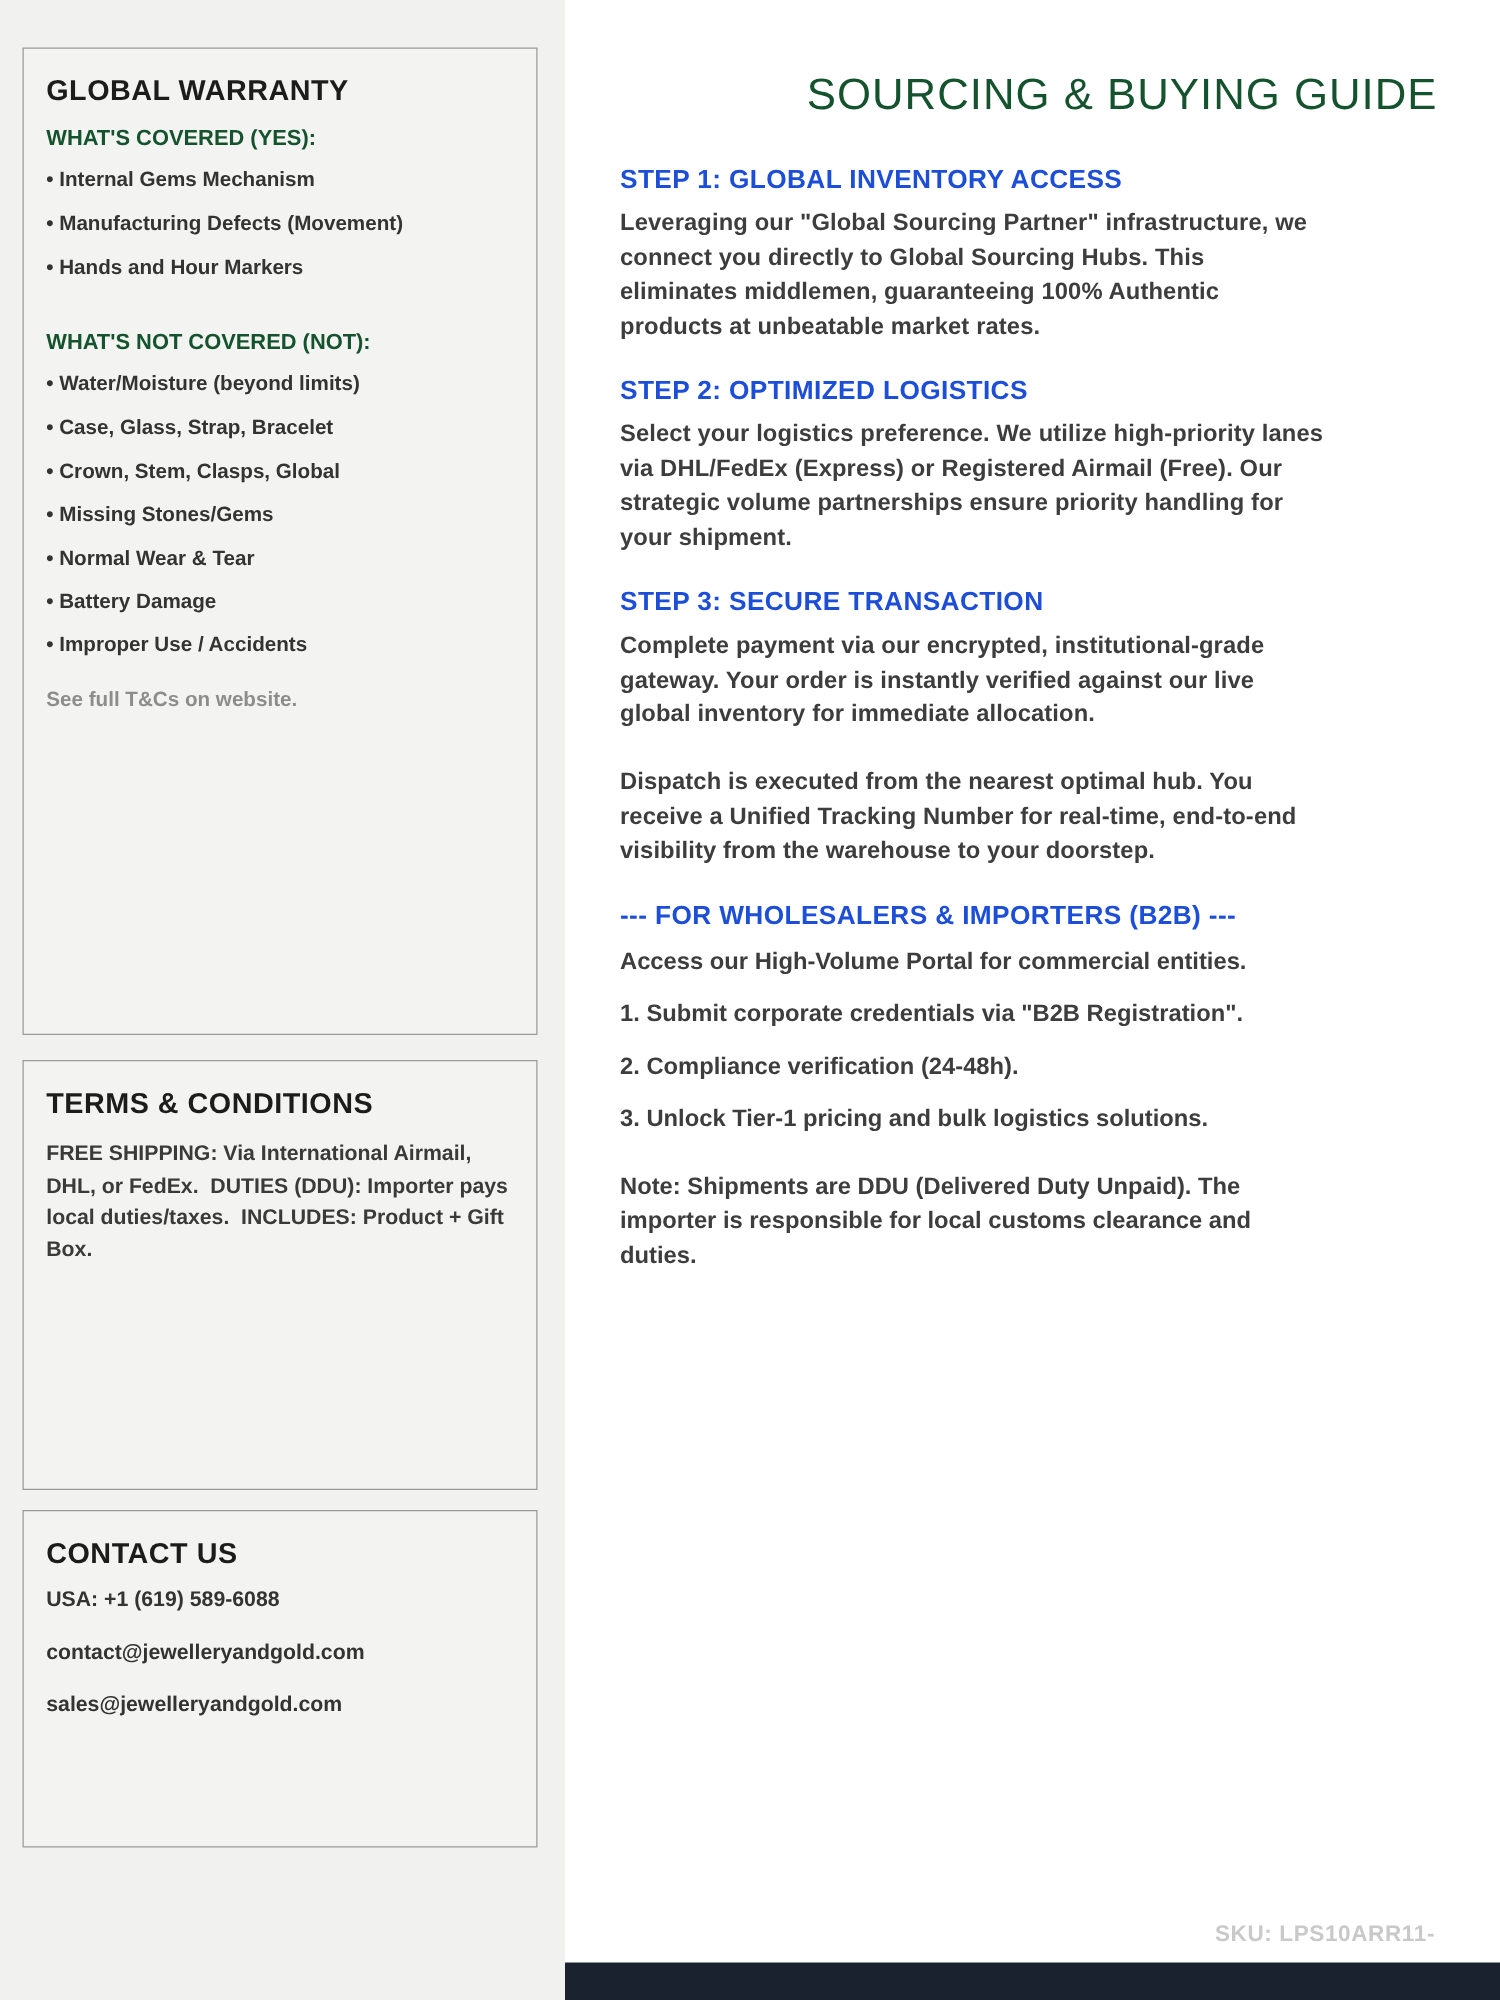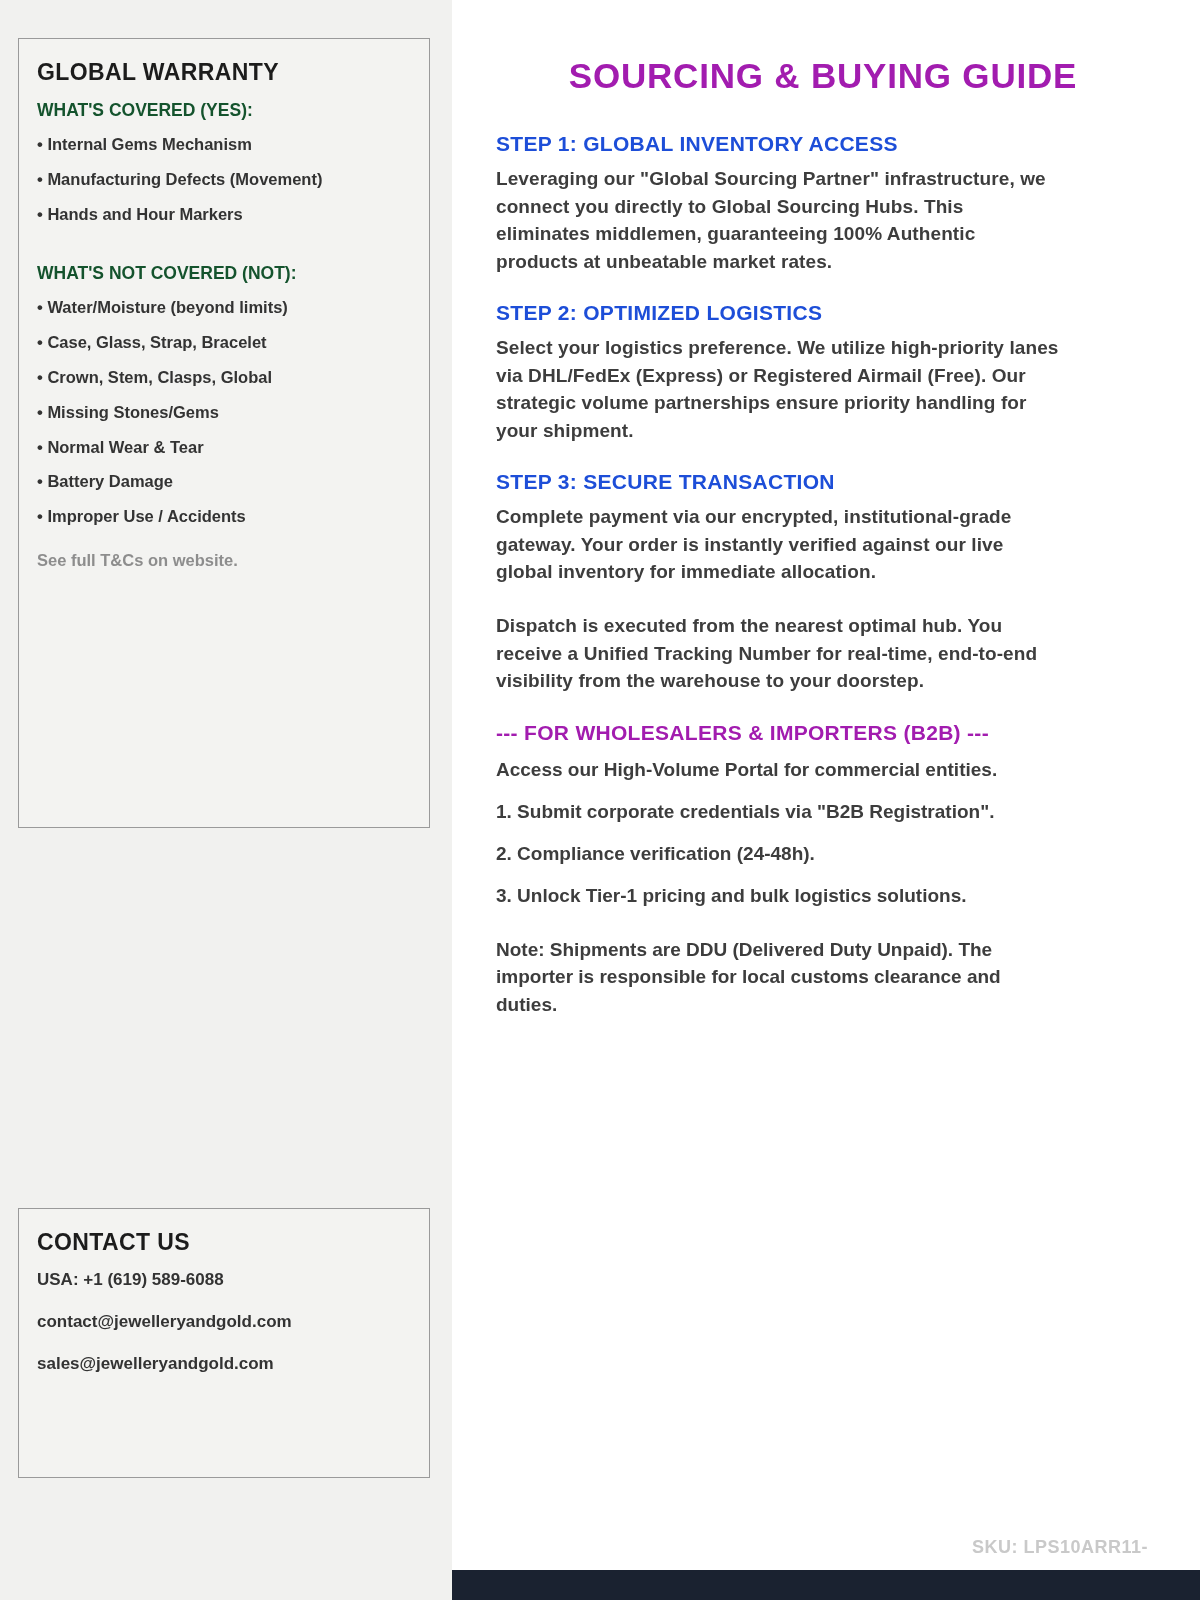--- a/index.html
+++ b/index.html
@@ -58,35 +58,35 @@
   }
 
   
   .main {
     position: absolute; left: 452px; top: 0;
     width: 748px; height: 1600px;
     background: #ffffff;
     padding: 56px 110px 0 44px;
   }
   .main-title {
-    font-size: 35px; font-weight: bold; color: #a21caf;
-    letter-spacing: 0.8px; text-align: center;
+    font-size: 35px; font-weight: normal; color: #14532d;
+    letter-spacing: 0.8px; text-align: right;
     margin-bottom: 36px; margin-right: -60px;
   }
   .step-heading {
     font-size: 21px; font-weight: bold; color: #1d4ed8;
     letter-spacing: 0.3px; margin-bottom: 9px;
   }
   .step-body {
     font-size: 19px; font-weight: bold; color: #3d3d3d;
     line-height: 1.45; letter-spacing: 0.1px;
     margin-bottom: 26px; max-width: 566px;
   }
   .b2b-heading {
-    font-size: 21px; font-weight: bold; color: #a21caf;
+    font-size: 21px; font-weight: bold; color: #1d4ed8;
     margin-top: 4px; margin-bottom: 12px; letter-spacing: 0.3px;
   }
   .b2b-intro, .b2b-item {
     font-size: 19px; font-weight: bold; color: #3d3d3d;
     line-height: 1.42; max-width: 580px; margin-bottom: 15px;
   }
   .b2b-note {
     font-size: 19px; font-weight: bold; color: #3d3d3d;
     line-height: 1.45; max-width: 540px; margin-top: 26px;
   }
@@ -122,20 +122,24 @@
         <li>Case, Glass, Strap, Bracelet</li>
         <li>Crown, Stem, Clasps, Global</li>
         <li>Missing Stones/Gems</li>
         <li>Normal Wear &amp; Tear</li>
         <li>Battery Damage</li>
         <li>Improper Use / Accidents</li>
       </ul>
       <p class="side-footnote">See full T&amp;Cs on website.</p>
     </section>
 
+    <section class="side-box box-terms">
+      <h2 class="side-title">TERMS &amp; CONDITIONS</h2>
+      <p class="side-body">FREE SHIPPING: Via International Airmail, DHL, or FedEx.  DUTIES (DDU): Importer pays local duties/taxes.  INCLUDES: Product + Gift Box.</p>
+    </section>
 
     <section class="side-box box-contact">
       <h2 class="side-title">CONTACT US</h2>
       <p class="contact-line">USA: +1 (619) 589-6088</p>
       <p class="contact-line">contact@jewelleryandgold.com</p>
       <p class="contact-line">sales@jewelleryandgold.com</p>
     </section>
 
   </aside>
 

